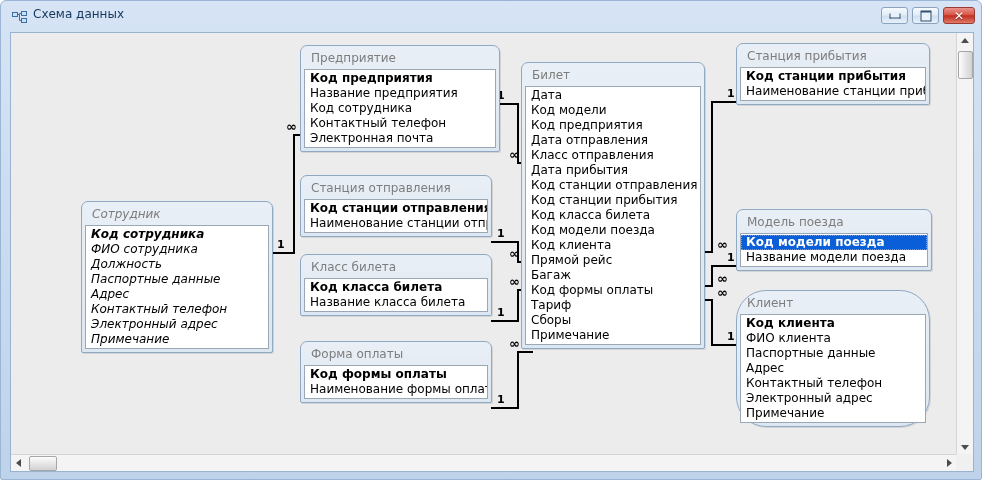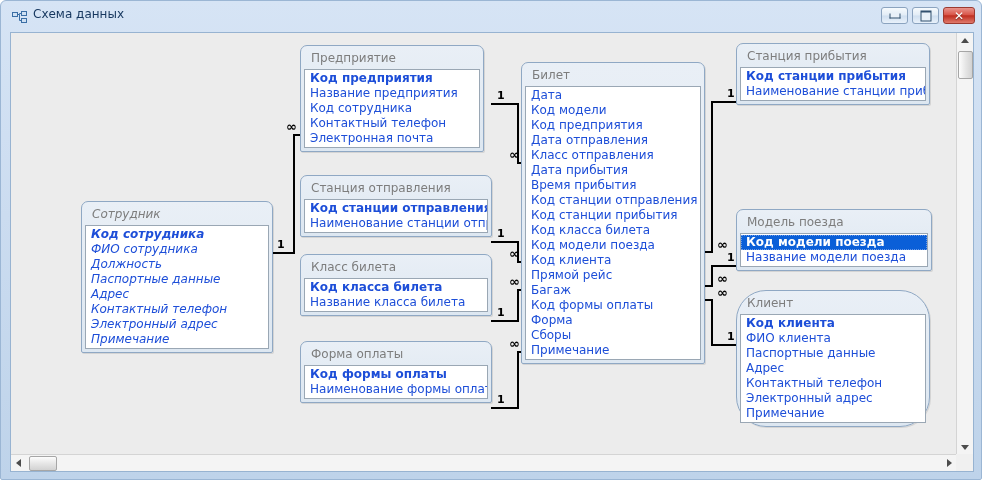--- a/index.html
+++ b/index.html
@@ -101,21 +101,21 @@
   .tbl-title{
     height:20px;line-height:19px;padding-left:7px;
     font-size:12px;color:#7d7d7d;white-space:nowrap;overflow:hidden;
   }
   .tbl-fields{
     background:#ffffff;border:1px solid #9aa7b4;
     padding:1px 0 1px 0;overflow:hidden;
   }
   .fld{
     font-size:12px;line-height:15px;height:15px;
-    color:#1d4ed8;padding-left:5px;white-space:nowrap;overflow:hidden;
+    color:#000000;padding-left:5px;white-space:nowrap;overflow:hidden;
   }
   .fld.pk{font-weight:bold;}
   .fld.sel{
     background:#0a5fd8;color:#ffffff;font-weight:bold;
     outline:1px dotted #6a9ae8;outline-offset:-1px;
   }
   
   .seg{position:absolute;background:#000;}
   .seg.h{height:2px;}
   .seg.v{width:2px;}
@@ -210,21 +210,21 @@
           <div class="fld">ФИО сотрудника</div>
           <div class="fld">Должность</div>
           <div class="fld">Паспортные данные</div>
           <div class="fld">Адрес</div>
           <div class="fld">Контактный телефон</div>
           <div class="fld">Электронный адрес</div>
           <div class="fld">Примечание</div>
         </div>
       </div>
 
-      <div class="tbl" style="left:289px;top:12px;width:184px;">
+      <div class="tbl" style="left:289px;top:12px;width:200px;">
         <div class="tbl-title">Предприятие</div>
         <div class="tbl-fields">
           <div class="fld pk">Код предприятия</div>
           <div class="fld">Название предприятия</div>
           <div class="fld">Код сотрудника</div>
           <div class="fld">Контактный телефон</div>
           <div class="fld">Электронная почта</div>
         </div>
       </div>
 
@@ -254,30 +254,29 @@
 
       <div class="tbl" style="left:510px;top:29px;width:184px;">
         <div class="tbl-title">Билет</div>
         <div class="tbl-fields">
           <div class="fld">Дата</div>
           <div class="fld">Код модели</div>
           <div class="fld">Код предприятия</div>
           <div class="fld">Дата отправления</div>
           <div class="fld">Класс отправления</div>
           <div class="fld">Дата прибытия</div>
-          <div class="fld">Время прибытия</div>
           <div class="fld">Код станции отправления</div>
           <div class="fld">Код станции прибытия</div>
           <div class="fld">Код класса билета</div>
           <div class="fld">Код модели поезда</div>
           <div class="fld">Код клиента</div>
           <div class="fld">Прямой рейс</div>
           <div class="fld">Багаж</div>
           <div class="fld">Код формы оплаты</div>
-          <div class="fld">Форма</div>
+          <div class="fld">Тариф</div>
           <div class="fld">Сборы</div>
           <div class="fld">Примечание</div>
         </div>
       </div>
 
       <div class="tbl" style="left:725px;top:10px;width:194px;">
         <div class="tbl-title">Станция прибытия</div>
         <div class="tbl-fields">
           <div class="fld pk">Код станции прибытия</div>
           <div class="fld">Наименование станции прибытия</div>

